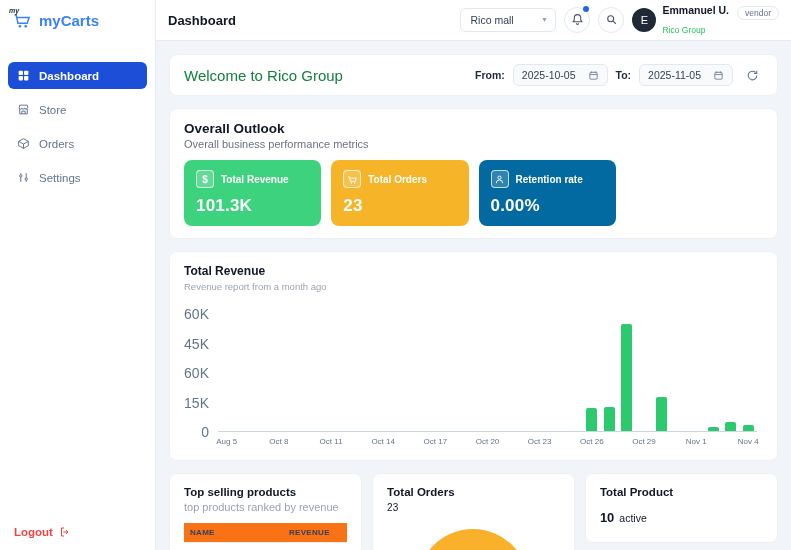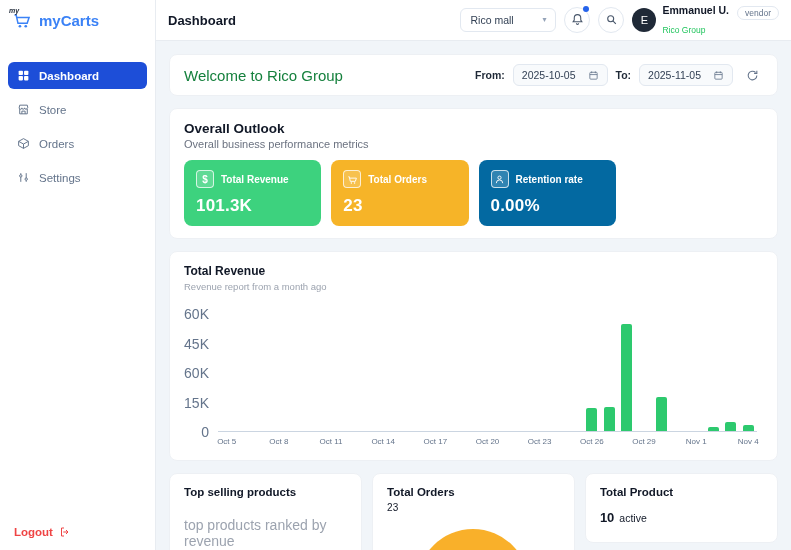--- a/index.html
+++ b/index.html
@@ -61,21 +61,21 @@
   .yticks{position:relative;width:34px;height:118px;flex:0 0 auto;}
   .yticks span{position:absolute;right:9px;transform:translateY(50%);font-size:14px;color:#64748b;}
   .plot{flex:1;height:118px;position:relative;border-bottom:1px solid #cbd5e1;}
   .bar{position:absolute;bottom:0;border-radius:2px 2px 0 0;}
   .xticks{margin-left:34px;margin-right:6px;position:relative;height:16px;}
   .xticks span{position:absolute;top:5px;transform:translateX(-50%);font-size:8px;color:#64748b;white-space:nowrap;}
 
   .bottom-row{display:grid;grid-template-columns:1fr 1.05fr 1fr;gap:10px;}
   .bottom-card{padding:12px 14px;}
   .card-title-sm{font-size:11.5px;font-weight:bold;}
-  .card-sub-sm{font-size:14px;color:#9ca3af;margin-top:19px;}
+  .card-sub-sm{font-size:11px;color:#9ca3af;margin-top:3px;}
   .top-products{min-height:150px;}
   .ptable{margin-top:10px;font-size:9.5px;}
   .thead{display:grid;grid-template-columns:1.9fr 1fr;background:#f97316;border-bottom:1px solid #eef1f5;padding:5px 6px;font-size:8px;font-weight:bold;color:#334155;letter-spacing:.3px;}
   .trow{display:grid;grid-template-columns:1.9fr 1fr;padding:5px 6px;color:#111827;}
   .orders-card{min-height:150px;}
   .orders-value{font-size:10px;margin-top:4px;color:#111827;}
   .donut{width:112px;height:112px;border-radius:50%;margin:16px auto 0 auto;}
   .product-card{height:70px;align-self:start;}
   .product-line{display:flex;align-items:baseline;gap:5px;margin-top:12px;}
   .product-count{font-size:13px;font-weight:bold;}
@@ -256,21 +256,21 @@
           <div class="bar" style="left: 68.3226%; width: 2.06452%; height: 20%; background: rgb(45, 201, 110);"></div>
           <div class="bar" style="left: 71.5484%; width: 2.06452%; height: 20.8333%; background: rgb(45, 201, 110);"></div>
           <div class="bar" style="left: 74.7742%; width: 2.06452%; height: 91.6667%; background: rgb(45, 201, 110);"></div>
           <div class="bar" style="left: 81.2258%; width: 2.06452%; height: 29.1667%; background: rgb(45, 201, 110);"></div>
           <div class="bar" style="left: 90.9032%; width: 2.06452%; height: 3.33333%; background: rgb(45, 201, 110);"></div>
           <div class="bar" style="left: 94.129%; width: 2.06452%; height: 7.5%; background: rgb(45, 201, 110);"></div>
           <div class="bar" style="left: 97.3548%; width: 2.06452%; height: 5%; background: rgb(45, 201, 110);"></div>
         </div>
     </div>
     <div class="xticks">
-        <span style="left: 1.6129%;">Oct 5</span>
+        <span style="left: 1.6129%;">Aug 5</span>
         <span style="left: 11.2903%;">Oct 8</span>
         <span style="left: 20.9677%;">Oct 11</span>
         <span style="left: 30.6452%;">Oct 14</span>
         <span style="left: 40.3226%;">Oct 17</span>
         <span style="left: 50%;">Oct 20</span>
         <span style="left: 59.6774%;">Oct 23</span>
         <span style="left: 69.3548%;">Oct 26</span>
         <span style="left: 79.0323%;">Oct 29</span>
         <span style="left: 88.7097%;">Nov 1</span>
         <span style="left: 98.3871%; text-align: center;">Nov 4</span>

